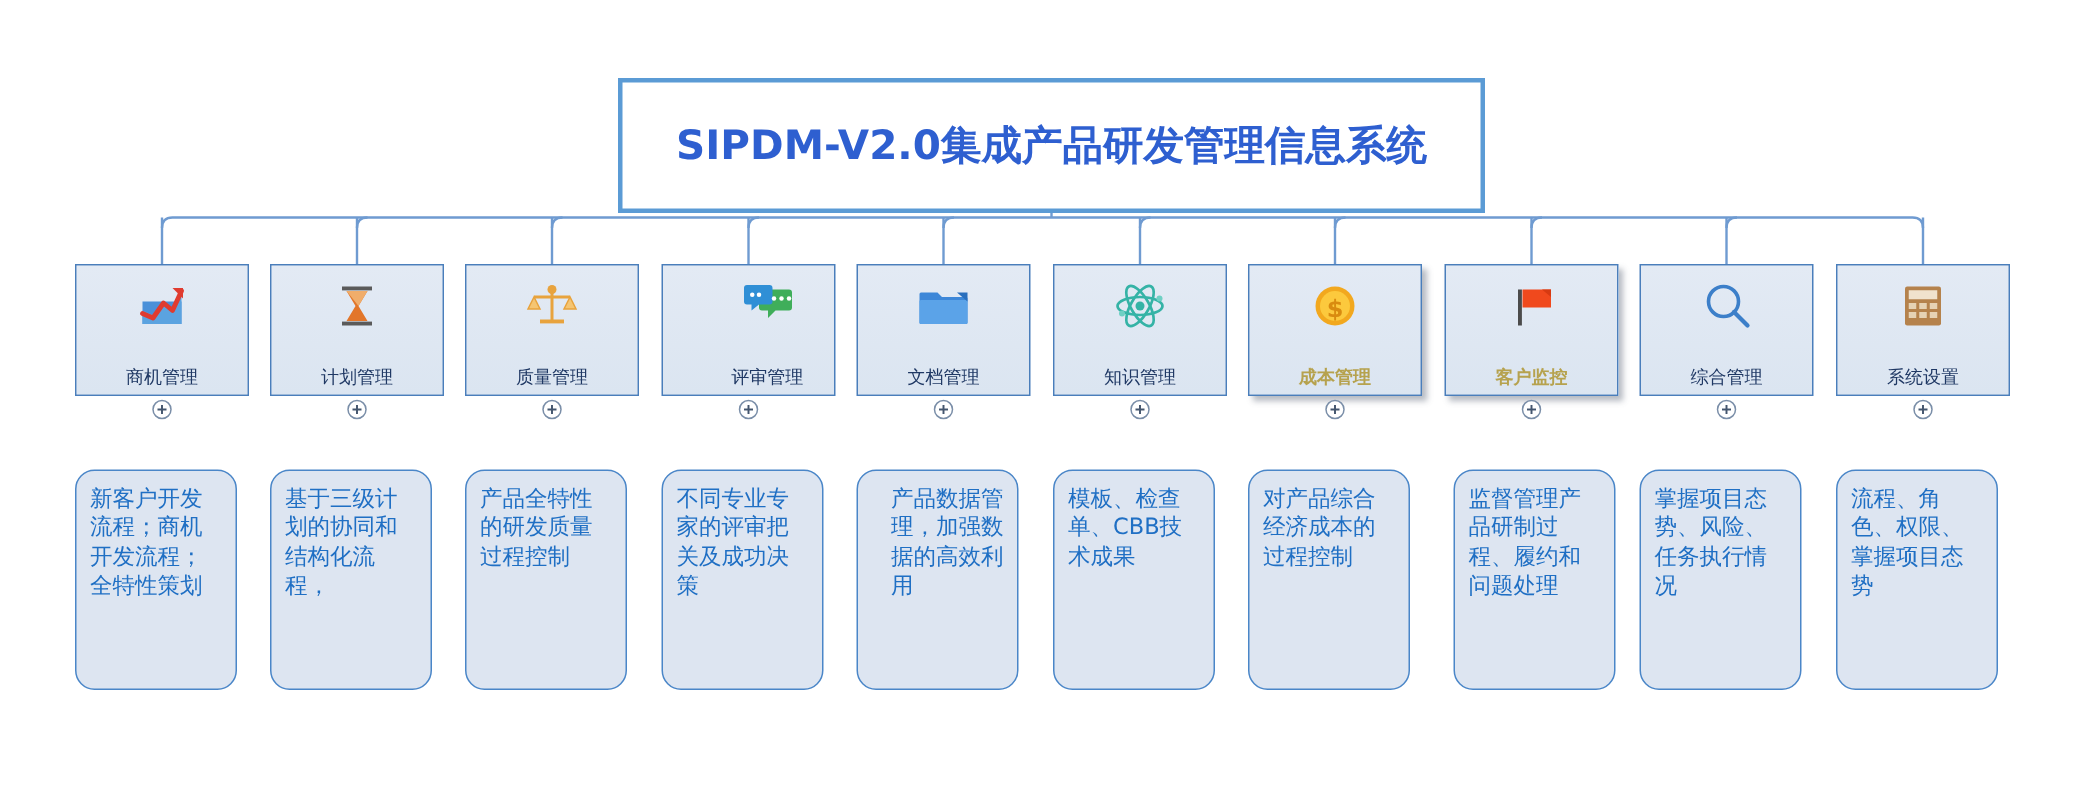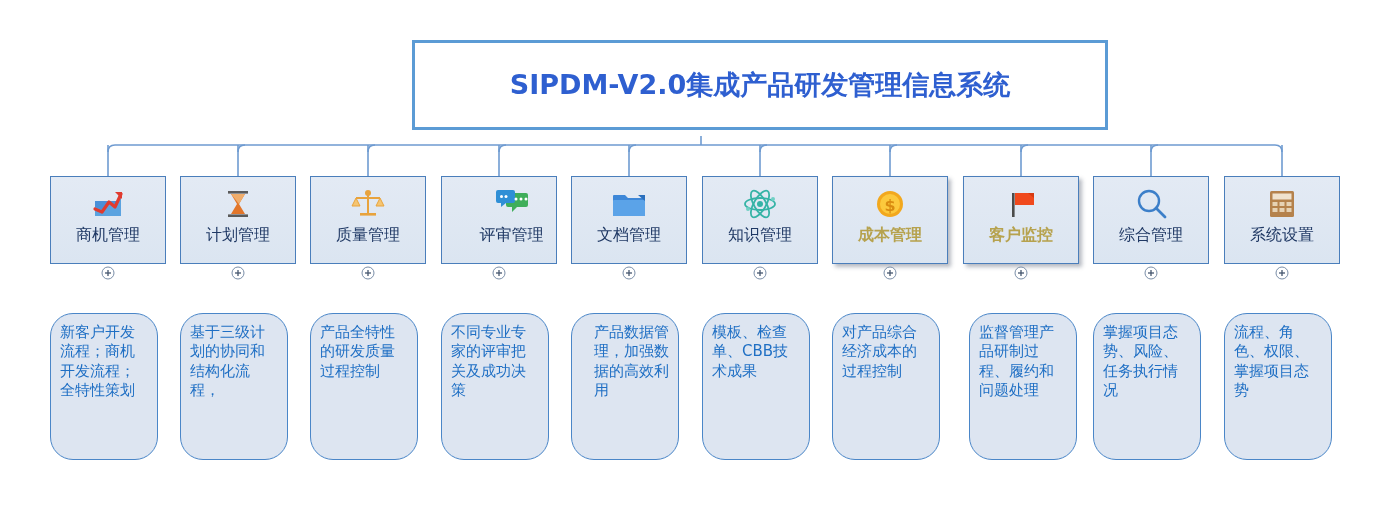--- a/index.html
+++ b/index.html
@@ -8,21 +8,21 @@
     background:#ffffff;
     font-family:"DejaVu Sans","Liberation Sans",sans-serif;
     overflow:hidden;
     position:relative;
   }
   #canvas{position:relative;width:1390px;height:526px;}
 
   
   .title-box{
     position:absolute;
-    left:412px;top:40px;width:696px;height:90px;
+    left:412px;top:52px;width:578px;height:90px;
     box-sizing:border-box;
     background:#ffffff;
     border:3px solid #5B9BD5;
     display:flex;align-items:center;justify-content:center;
   }
   .title-text{
     font-size:27px;font-weight:bold;color:#2E5FD0;
     letter-spacing:0px;white-space:nowrap;
   }
 
@@ -41,40 +41,40 @@
   }
   .node.shadow{
     box-shadow:3px 3px 4px rgba(80,90,110,.42);
   }
   .node-icon{
     height:46px;width:100%;
     display:flex;align-items:center;justify-content:center;
     margin-top:4px;
   }
   .node-label{
-    font-size:16px;color:#1F3864;
-    line-height:1;margin-top:0;
+    font-size:12px;color:#1F3864;
+    line-height:1;margin-top:18px;
     white-space:nowrap;
   }
   .node-label.gold{color:#B6A24E;font-weight:bold;}
 
   .plus{
     position:absolute;top:264px;width:116px;height:18px;
     display:flex;align-items:center;justify-content:center;
   }
   .plus svg{display:block;}
 
   
   .desc{
     position:absolute;
     top:313px;width:108px;height:147px;
     box-sizing:border-box;
     background:#dde5f1;
     border:1px solid #4a86c8;
-    border-radius:23px;
+    border-radius:13px;
     padding:9px 8px 4px 9px;
     font-size:15px;line-height:1.29;
     color:#1F6FC4;
     overflow:hidden;
     word-break:break-all;
   }
 </style>
 </head>
 <body>
 

